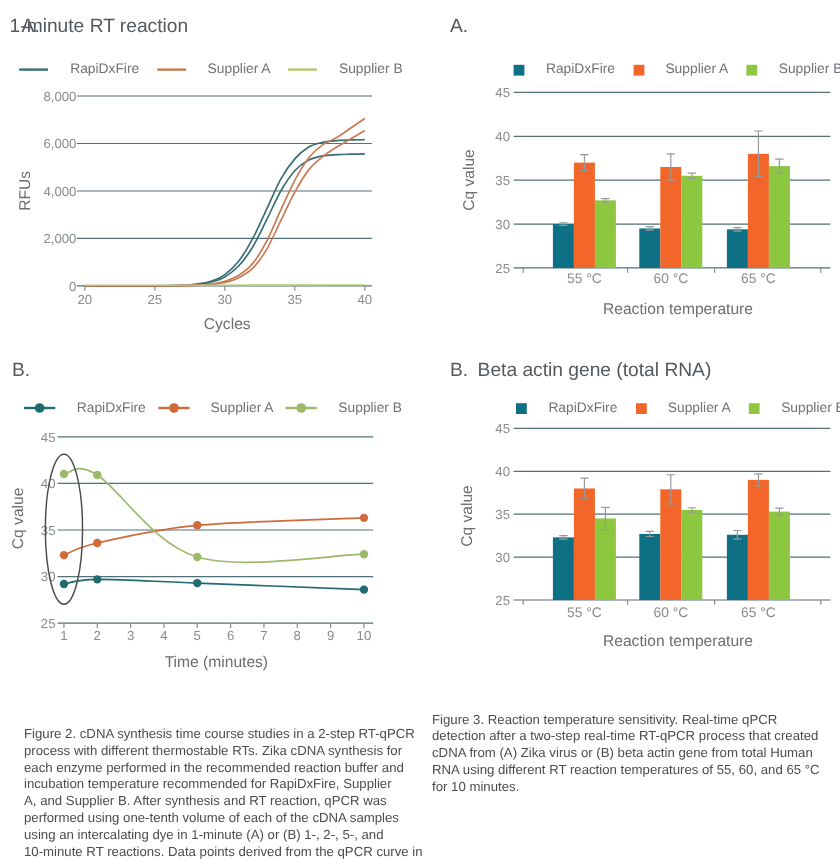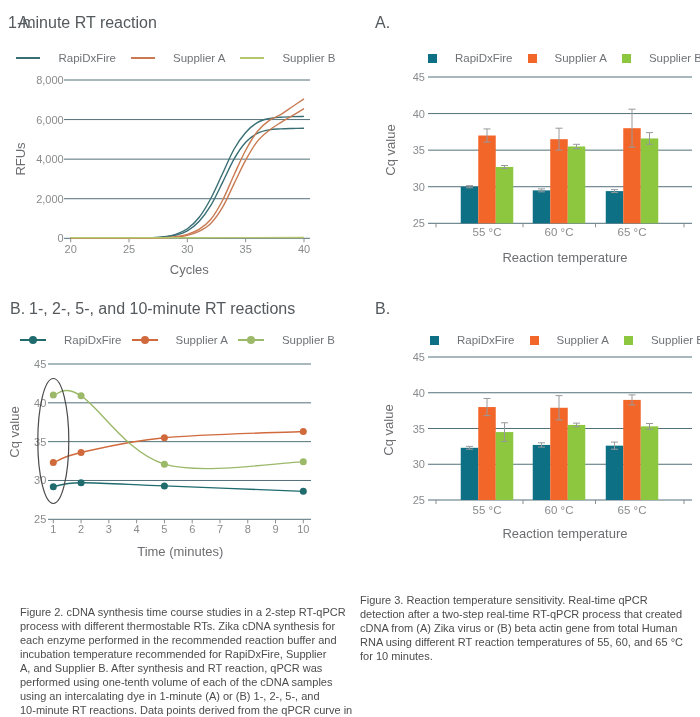--- a/index.html
+++ b/index.html
@@ -144,21 +144,20 @@
         <text x="125" y="168" text-anchor="middle" font-size="11.5" fill="#898b8d">55 °C</text>
         <text x="197" y="168" text-anchor="middle" font-size="11.5" fill="#898b8d">60 °C</text>
         <text x="270" y="168" text-anchor="middle" font-size="11.5" fill="#898b8d">65 °C</text>
         <text x="203" y="194" text-anchor="middle" font-size="13" fill="#6d6e71">Reaction temperature</text>
         <text x="33" y="82" text-anchor="middle" font-size="13" fill="#6d6e71" transform="rotate(-90 33 82)">Cq value</text>
       </svg>
   </section>
 
   <section class="panel" style="left:5px;top:298px;width:345px;height:284px;">
     <span class="letter" style="left:5px;">B.</span>
-    <h2 class="title" style="padding-left:24px;">1-, 2-, 5-, and 10-minute RT reactions</h2>
     <div class="legend" style="top:36px;gap:10px;">
       <span class="li">
           <span class="sw-dotline" style="color: rgb(31, 107, 110);">
             <i></i>
           </span>
           <span>RapiDxFire</span>
         </span>
       <span class="li">
           <span class="sw-dotline" style="color: rgb(208, 106, 60);">
             <i></i>
@@ -219,20 +218,21 @@
         <circle cx="159.4111111111111" cy="112.1685" r="3.5" fill="#9cb96a"></circle>
         <circle cx="298.3" cy="109.83900000000003" r="3.5" fill="#9cb96a"></circle>
         <ellipse cx="48.3" cy="89" rx="15.5" ry="62.5" fill="none" stroke="#4a4a4a" stroke-width="1.2"></ellipse>
         <text x="175.3" y="204" text-anchor="middle" font-size="13" fill="#6d6e71">Time (minutes)</text>
         <text x="14" y="80" text-anchor="middle" font-size="13" fill="#6d6e71" transform="rotate(-90 14 80)">Cq value</text>
       </svg>
   </section>
 
   <section class="panel" style="left:362px;top:298px;width:338px;height:270px;">
     <span class="letter" style="left:13px;">B.</span>
+    <h2 class="title" style="padding-left:36px;">Beta actin gene (total RNA)</h2>
     <div class="legend" style="top:36px;transform:translateX(36px);">
       <span class="li">
           <span class="sw-sq" style="color: rgb(13, 112, 132);"></span>
           <span>RapiDxFire</span>
         </span>
       <span class="li">
           <span class="sw-sq" style="color: rgb(242, 102, 42);"></span>
           <span>Supplier A</span>
         </span>
       <span class="li">

